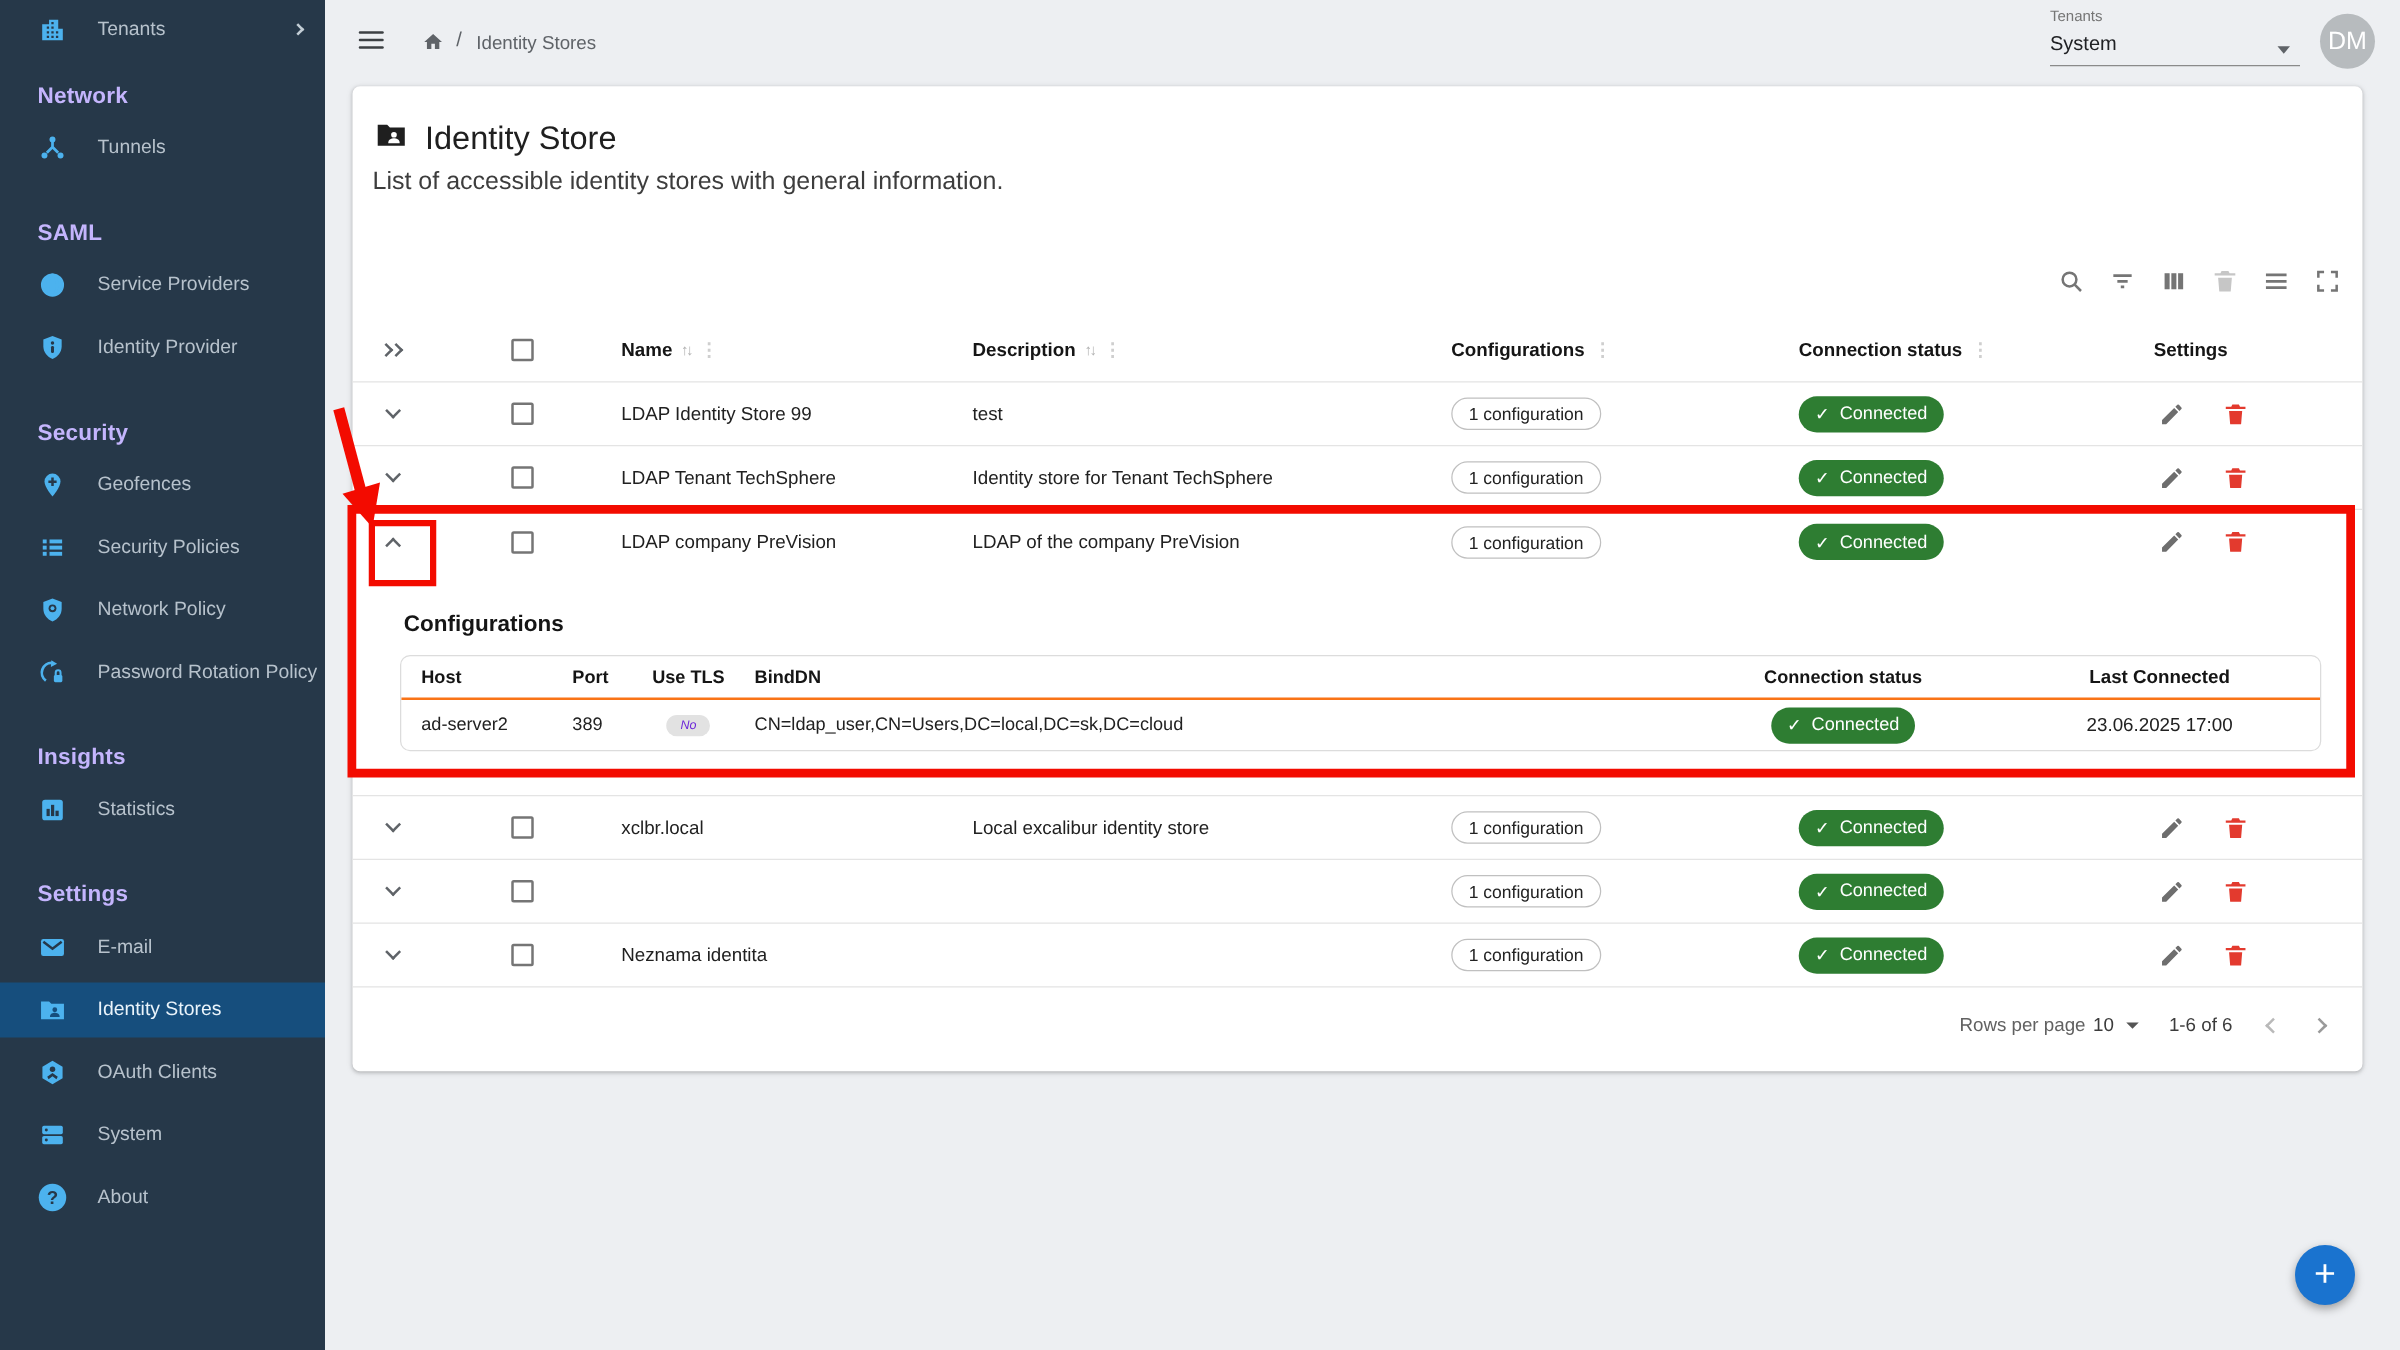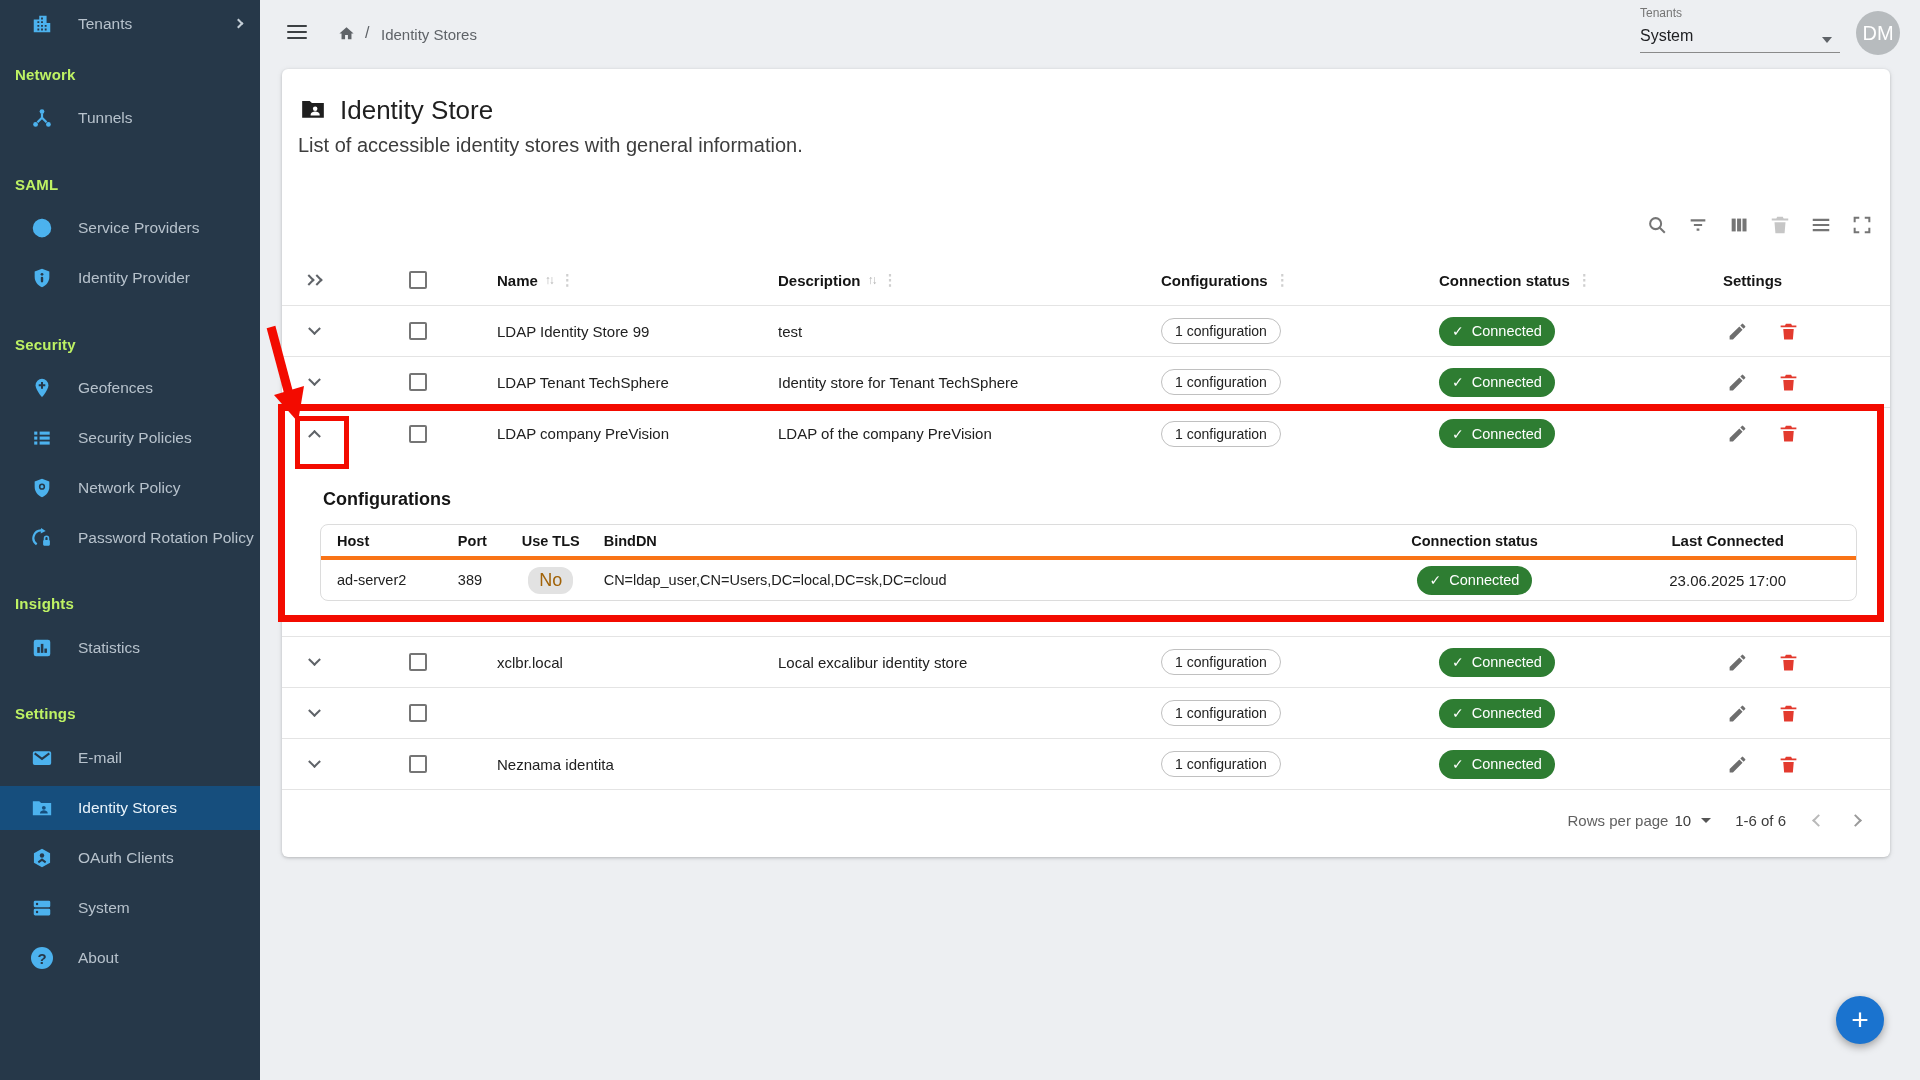--- a/index.html
+++ b/index.html
@@ -7,21 +7,21 @@
   body { background:#edeff2; font-family:"Liberation Sans", sans-serif; position:relative; color:#212121; }
 
   
   .sidebar { position:absolute; left:0; top:0; width:260px; height:1080px; background:#263849; z-index:2; }
   .snav { position:absolute; left:0; width:260px; height:44px; display:flex; align-items:center; padding-left:30px; gap:24px; cursor:pointer; }
   .snav .slabel { font-size:15.5px; color:#b7c2cc; }
   .snav.active { background:#164e7d; }
   .snav.active .slabel { color:#eaf4fb; }
   .sicon { width:24px; height:24px; color:#4cb2ee; display:flex; align-items:center; justify-content:center; flex:0 0 24px; }
   .sicon svg { width:22px; height:22px; fill:currentColor; }
-  .ssec { position:absolute; left:15px; font-size:15px; font-weight:bold; color:#bef264; letter-spacing:.2px; }
+  .ssec { position:absolute; left:30px; font-size:18px; font-weight:bold; color:#c4b5fd; letter-spacing:.2px; }
   .chev-r { width:7px; height:7px; border-right:2px solid #c3ced6; border-top:2px solid #c3ced6; transform:rotate(45deg); position:absolute; right:18px; top:18px; }
   .circle-q { width:22px; height:22px; border-radius:50%; background:#4cb2ee; color:#263849; font-weight:bold; font-size:15px; display:flex; align-items:center; justify-content:center; }
   .sfooter { position:absolute; left:0; bottom:0; width:260px; height:64px; background:#0d63a5; padding:8px 24px 0 24px; }
   .sfooter .env { color:#fff; font-weight:bold; font-size:15px; }
   .sfooter .sep { height:1px; background:#6b9fc9; margin:6px 0 5px 0; }
   .sfooter .row { display:flex; justify-content:space-between; font-size:14px; }
   .sfooter .lg { color:#cfe0ea; } .sfooter .tm { color:#fff; }
 
   
   .hamburger { position:absolute; left:287px; top:25px; width:20px; height:14px; display:flex; flex-direction:column; justify-content:space-between; cursor:pointer; z-index:1;}
@@ -77,29 +77,29 @@
   .pill .ck { font-size:14px; }
   .abtn { width:38px; height:38px; border-radius:50%; display:flex; align-items:center; justify-content:center; cursor:pointer; }
   .abtn svg { width:21px; height:21px; }
   .pencil { color:#6e6e6e; } .trash { color:#e33a2e; }
 
   
   .expanded { height:178px; border-bottom:1px solid #e4e4e4; padding-left:41px; }
   .exp-title { padding-top:30px; font-size:18px; font-weight:bold; color:#151515; }
   .exp-card { margin-top:14px; margin-left:-3px; width:1537px; border:1px solid #dcdcdc; border-radius:8px; background:#fff; overflow:hidden; }
   .exp-row { display:flex; align-items:center; }
-  .exp-row.h { height:35px; border-bottom:4px solid #f97316; font-weight:bold; font-size:14.5px; color:#151515; }
+  .exp-row.h { height:35px; border-bottom:2px solid #f97316; font-weight:bold; font-size:14.5px; color:#151515; }
   .exp-row.d { height:40px; font-size:14.5px; }
   .x-host { width:120px; padding-left:16px; }
   .x-port { width:70px; padding-left:17px; }
   .x-tls  { width:80px; display:flex; justify-content:center; }
   .x-bind { width:760px; padding-left:13px; }
   .x-conn { width:250px; display:flex; justify-content:center; }
   .x-last { width:257px; display:flex; justify-content:center; font-size:15px; }
-  .nochip { background:#e2e2e2; border-radius:12px; padding:3px 11px; font-size:18px; color:#a16207; }
+  .nochip { background:#e2e2e2; border-radius:12px; padding:3px 11px; font-size:10px; color:#6d28d9;font-style:italic; }
 
   .pagi { height:60px; display:flex; align-items:center; justify-content:flex-end; padding-right:30px; gap:24px; font-size:15px; color:#3c3c3c; }
   .rpp { display:flex; align-items:center; gap:6px; }
   .rpp .lbl { color:#616161; }
   .rpp .car { width:0; height:0; border-left:5px solid transparent; border-right:5px solid transparent; border-top:5px solid #555; margin-left:4px; }
   .pchev { width:9px; height:9px; border-right:2px solid #b9b9b9; border-bottom:2px solid #b9b9b9; cursor:pointer; }
   .pchev.left { transform:rotate(135deg); }
   .pchev.right { transform:rotate(-45deg); border-color:#9a9a9a; }
 
   .fab { position:absolute; left:1836px; top:996px; width:48px; height:48px; border-radius:50%; background:#1a73cf;

